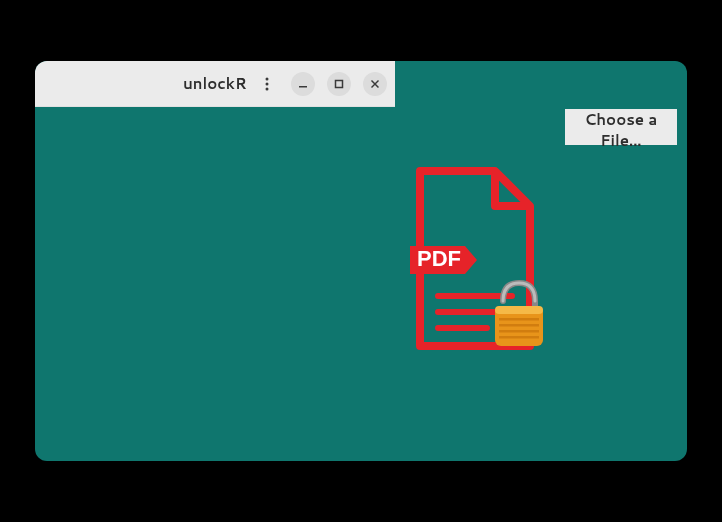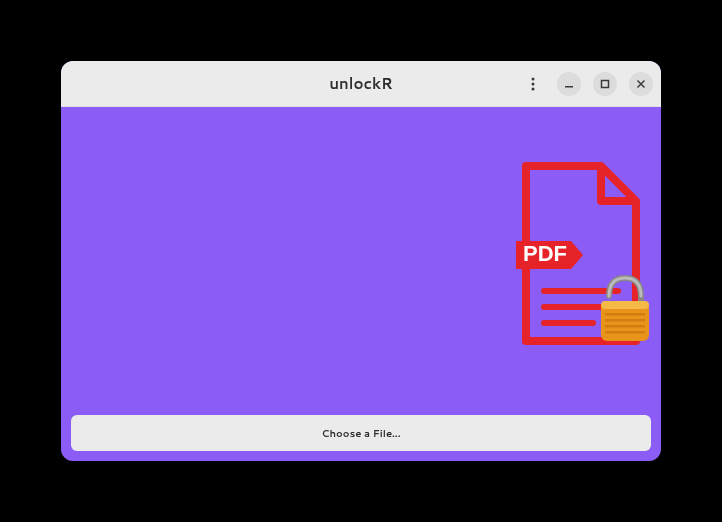--- a/index.html
+++ b/index.html
@@ -10,27 +10,27 @@
     body {
       width: 722px;
       height: 522px;
       background: #000;
       font-family: -apple-system, BlinkMacSystemFont, "Segoe UI", Cantarell, sans-serif;
       display: flex;
       align-items: center;
       justify-content: center;
     }
     .window {
-      width: 600px;
+      width: 652px;
       height: 400px;
-      background: #8b5cf6;
+      background: #0f766e;
       border-radius: 12px;
       overflow: hidden;
       display: flex;
-      flex-direction: column;
+      flex-direction: row;
       box-shadow: 0 2px 8px rgba(0,0,0,0.3);
     }
     .header {
       height: 46px;
       background: #ebebeb;
       display: flex;
       align-items: center;
       justify-content: space-between;
       padding: 0 8px;
       border-bottom: 1px solid #e0e0e0;
@@ -95,26 +95,27 @@
       justify-content: center;
     }
     .footer {
       padding: 10px;
     }
     .choose-file-btn {
       width: 100%;
       height: 36px;
       background: #ebebeb;
       border: none;
-      border-radius: 6px;
-      font-size: 10px;
+      border-radius: 0;
+      font-size: 15px;
       font-weight: 700;
       color: #2e2e2e;
       cursor: pointer;
       font-family: inherit;
+      margin-top: 38px;
     }
   </style>
 </head>
 <body>
 
 <div class="window">
   <div class="header">
     <div class="header-left"></div>
     <div class="header-title">unlockR</div>
     <div class="header-right">

